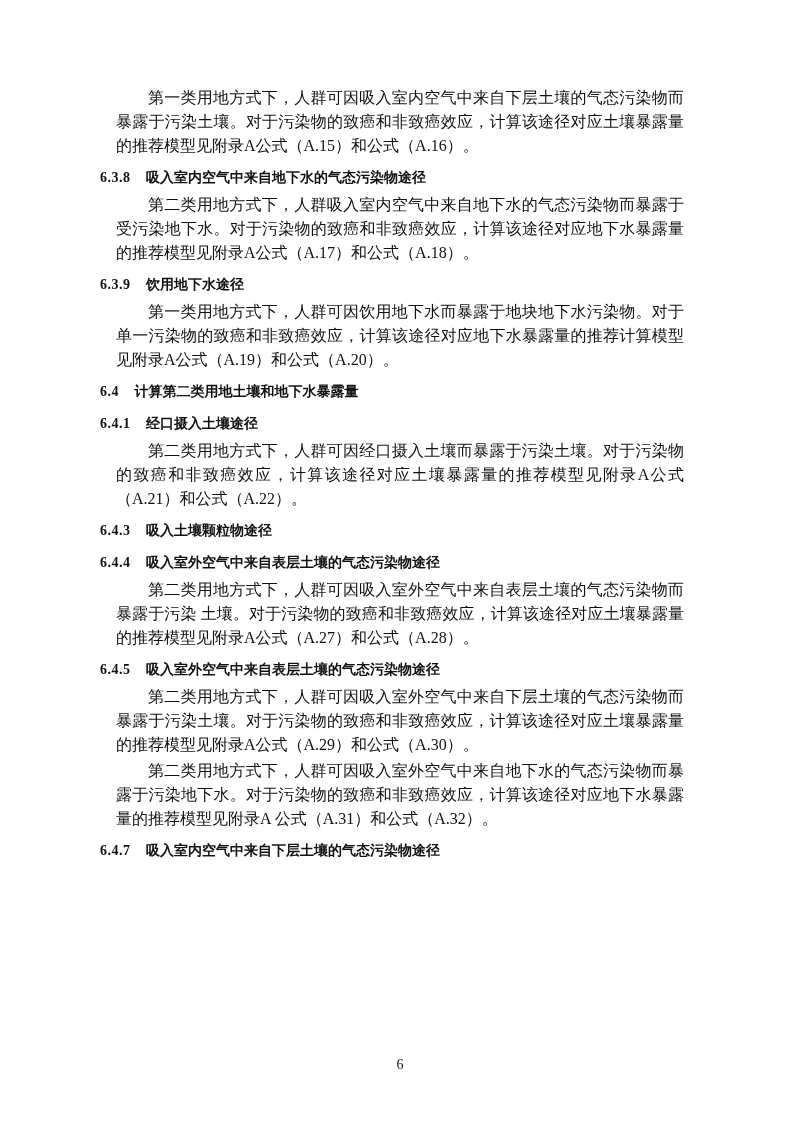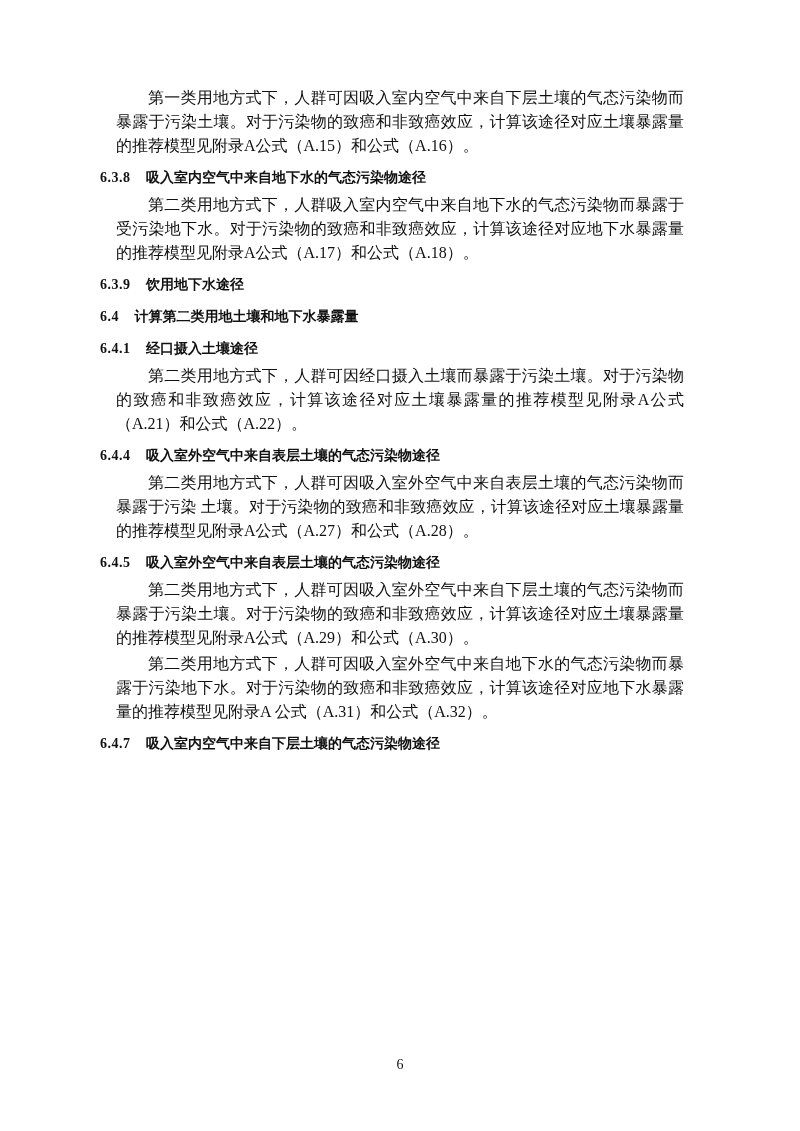--- a/index.html
+++ b/index.html
@@ -54,23 +54,25 @@
 </style>
 </head>
 <body>
 
 <div class="page">
   <div class="doc-body">
       <p class="para">第一类用地方式下，人群可因吸入室内空气中来自下层土壤的气态污染物而暴露于污染土壤。对于污染物的致癌和非致癌效应，计算该途径对应土壤暴露量的推荐模型见附录A公式（A.15）和公式（A.16）。</p>
       <div class="heading"><span class="num">6.3.8</span><span>吸入室内空气中来自地下水的气态污染物途径</span></div>
       <p class="para">第二类用地方式下，人群吸入室内空气中来自地下水的气态污染物而暴露于受污染地下水。对于污染物的致癌和非致癌效应，计算该途径对应地下水暴露量的推荐模型见附录A公式（A.17）和公式（A.18）。</p>
       <div class="heading"><span class="num">6.3.9</span><span>饮用地下水途径</span></div>
+      <p class="para">第一类用地方式下，人群可因饮用地下水而暴露于地块地下水污染物。对于单一污染物的致癌和非致癌效应，计算该途径对应地下水暴露量的推荐计算模型见附录A公式（A.19）和公式（A.20）。</p>
       <div class="heading"><span class="num">6.4</span><span>计算第二类用地土壤和地下水暴露量</span></div>
       <div class="heading"><span class="num">6.4.1</span><span>经口摄入土壤途径</span></div>
       <p class="para">第二类用地方式下，人群可因经口摄入土壤而暴露于污染土壤。对于污染物的致癌和非致癌效应，计算该途径对应土壤暴露量的推荐模型见附录A公式（A.21）和公式（A.22）。</p>
+      <div class="heading"><span class="num">6.4.3</span><span>吸入土壤颗粒物途径</span></div>
       <div class="heading"><span class="num">6.4.4</span><span>吸入室外空气中来自表层土壤的气态污染物途径</span></div>
       <p class="para">第二类用地方式下，人群可因吸入室外空气中来自表层土壤的气态污染物而暴露于污染 土壤。对于污染物的致癌和非致癌效应，计算该途径对应土壤暴露量的推荐模型见附录A公式（A.27）和公式（A.28）。</p>
       <div class="heading"><span class="num">6.4.5</span><span>吸入室外空气中来自表层土壤的气态污染物途径</span></div>
       <p class="para">第二类用地方式下，人群可因吸入室外空气中来自下层土壤的气态污染物而暴露于污染土壤。对于污染物的致癌和非致癌效应，计算该途径对应土壤暴露量的推荐模型见附录A公式（A.29）和公式（A.30）。</p>
       <p class="para">第二类用地方式下，人群可因吸入室外空气中来自地下水的气态污染物而暴露于污染地下水。对于污染物的致癌和非致癌效应，计算该途径对应地下水暴露量的推荐模型见附录A 公式（A.31）和公式（A.32）。</p>
       <div class="heading"><span class="num">6.4.7</span><span>吸入室内空气中来自下层土壤的气态污染物途径</span></div>
     </div>
   <div class="page-number">6</div>
 </div>
 

